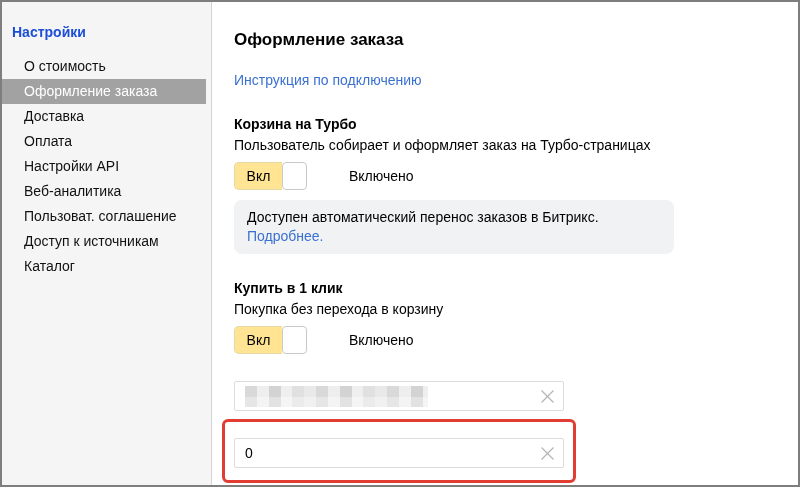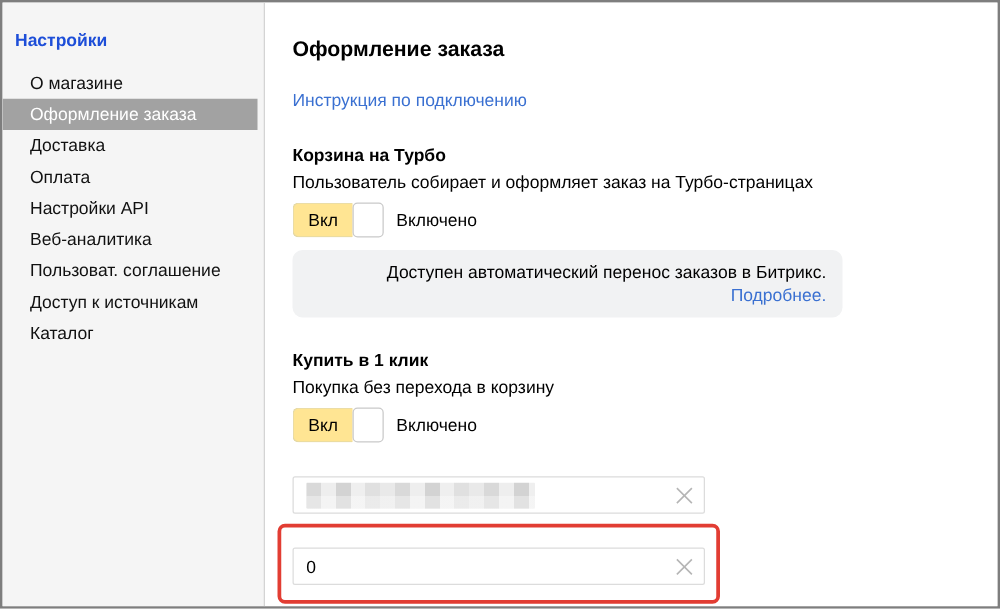--- a/index.html
+++ b/index.html
@@ -35,36 +35,36 @@
   }
   .page-title { font-size:17px; font-weight:bold; line-height:20px; margin-top:8px; }
   a.link { color:#3a70d1; text-decoration:none; cursor:pointer; }
   .instruction { display:inline-block; margin-top:22px; font-size:14px; }
   .section-title { font-size:14px; font-weight:bold; line-height:17px; }
   .section-desc { margin-top:4px; line-height:17px; }
   .sec-turbo { margin-top:28px; }
   .sec-click { margin-top:26px; }
   .sec-email { margin-top:27px; }
   
-  .toggle-row { margin-top:8px; display:flex; align-items:center; }
+  .toggle-row { margin-top:8px; display:flex; align-items:center;gap:32px; }
   .toggle { display:inline-flex; height:28px; cursor:pointer; }
   .toggle-on {
     width:48px; background:#ffe593;
     border:1px solid #e5d9a5; border-right:0;
     border-radius:5px 0 0 5px;
     display:flex; align-items:center; justify-content:center;
     font-size:14px; color:#000;
   }
   .toggle-knob { width:25px; background:#fff; border:1px solid #c9c9c9; border-radius:4px; }
   .toggle-state { margin-left:10px; }
   
   .notice {
     margin-top:10px; width:440px;
     background:#f1f2f3; border-radius:8px;
-    padding:8px 13px; line-height:19px;text-align:right;
+    padding:8px 13px; line-height:19px;
   }
   
   .field { margin-top:6px; width:330px; height:30px;
     border:1px solid #dcdcdc; border-radius:2px; background:#fff;
     display:flex; align-items:center; padding:0 8px 0 10px;
   }
   .field input {
     border:0; outline:0; flex:1; font-size:14px;
     font-family:"Liberation Sans", sans-serif; color:#000; background:transparent;
   }
@@ -89,21 +89,21 @@
   .annotation .field { background:#fff; }
 </style>
 </head>
 <body>
 
 <div class="screen">
 
   <div class="sidebar">
     <div class="sidebar-title">Настройки</div>
     <ul class="nav-list">
-      <li>О магазине</li>
+      <li>О стоимость</li>
       <li class="selected">Оформление заказа</li>
       <li>Доставка</li>
       <li>Оплата</li>
       <li>Настройки API</li>
       <li>Веб-аналитика</li>
       <li>Пользоват. соглашение</li>
       <li>Доступ к источникам</li>
       <li>Каталог</li>
     </ul>
   </div>

